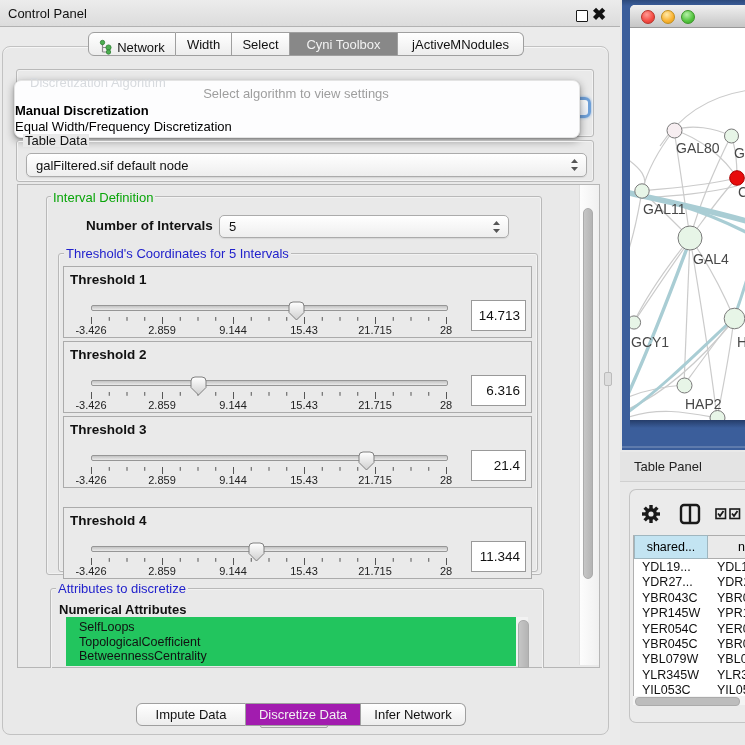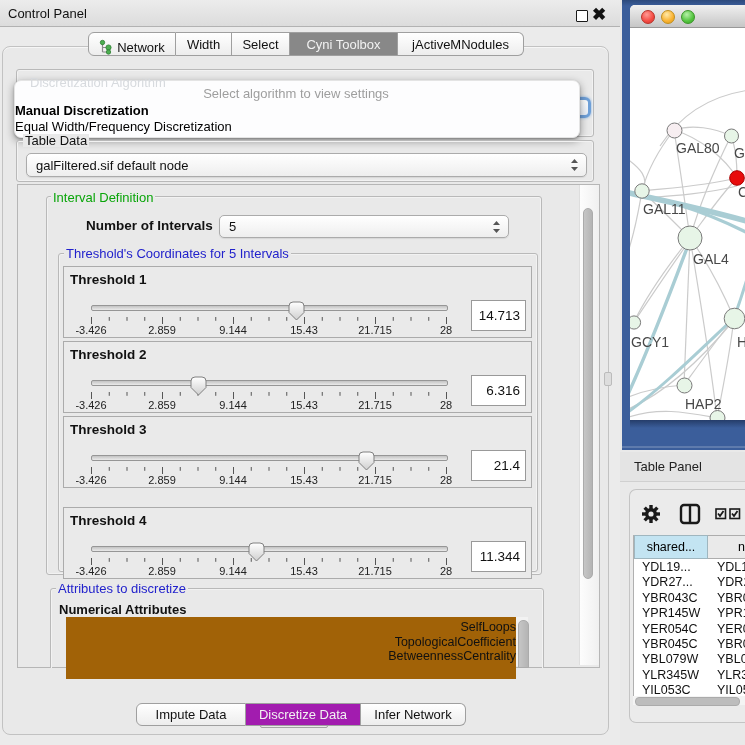--- a/index.html
+++ b/index.html
@@ -296,21 +296,21 @@
       <linearGradient id="thg" x1="0" y1="0" x2="0" y2="1">
   <stop offset="0" stop-color="#ffffff"></stop>
         <stop offset="1" stop-color="#cfcfcf"></stop>
  </linearGradient>
     </defs>
 </svg>
 
 <div class="abs group" style="left:50px;top:588px;width:492px;height:90px;clip-path:inset(0 0 12px 0);"></div>
 <div class="abs glabel" style="left:56px;top:582px;color:#2222cc;">Attributes to discretize</div>
 <div class="abs" style="left:59px;top:602px;font-size:13px;font-weight:bold;color:#111;">Numerical Attributes</div>
-<div class="abs" style="left:66px;top:617px;width:450px;height:62px;background:#a16207;overflow:hidden;text-align:right;">
+<div class="abs" style="left:66px;top:617px;width:450px;height:49px;background:#22c55e;overflow:hidden;">
  <div style="font-size:12.5px;color:#111;padding:3px 0 0 13px;line-height:14.5px;">SelfLoops<br>TopologicalCoefficient<br>BetweennessCentrality<br></div>
 </div>
 <div class="abs" style="left:516px;top:617px;width:12px;height:49px;background:#f2f2f2;"></div>
 <div class="abs vthumb" style="left:518px;top:620px;width:9px;height:46px;border-radius:5px 5px 0 0;"></div>
 
 <div class="abs" style="left:260px;top:672px;width:66px;height:21px;border:1px solid #a3a3a3;border-radius:2px;
  background:linear-gradient(#ffffff,#e9e9e9);font-size:13px;color:#111;display:flex;align-items:center;justify-content:center;margin-top:33px;">Apply</div>
 
 <div class="abs tabrow" style="left:136px;top:703px;">
  <div class="btab first" style="width:108px;border-left:1px solid #9f9f9f;border-radius:6px 0 0 6px;">Impute Data</div>

